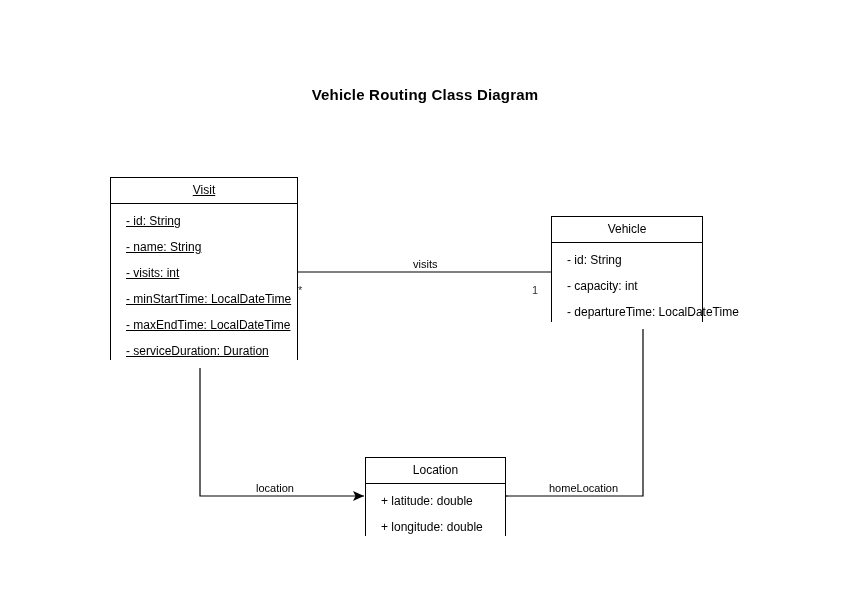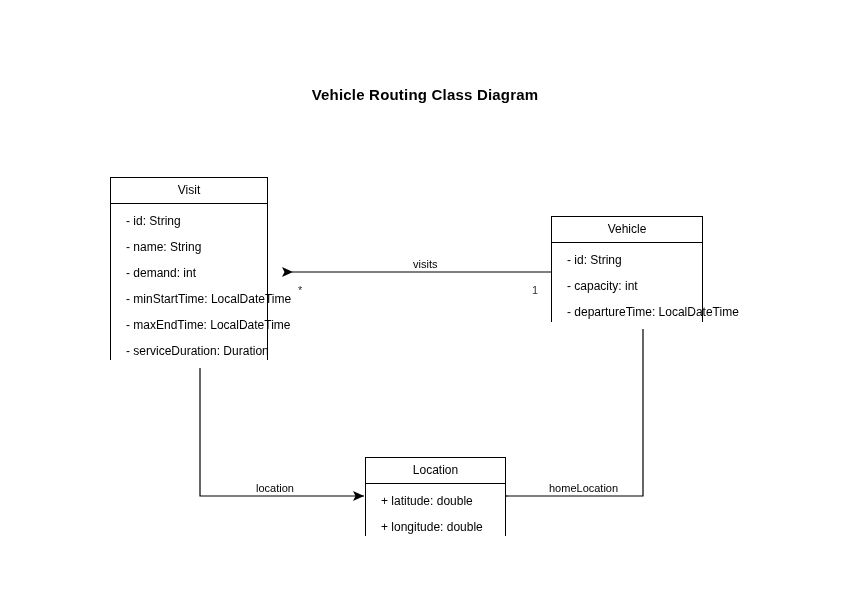--- a/index.html
+++ b/index.html
@@ -120,26 +120,26 @@
   <div class="edge-label" style="left:410px; top:258px;">visits</div>
 
   <div class="mult-label" style="left:298px; top:284px;">*</div>
 
   <div class="mult-label" style="left:532px; top:284px;">1</div>
 
   <div class="edge-label" style="left:253px; top:482px;">location</div>
 
   <div class="edge-label" style="left:546px; top:482px;">homeLocation</div>
 
-  <div class="uml-class" style="left:110px; top:177px; width:158px; height:183px;">
+  <div class="uml-class" style="left:110px; top:177px; width:188px; height:183px;text-decoration:underline;">
     <div class="uml-class-name">Visit</div>
     <div class="uml-attrs">
       <div class="uml-attr">- id: String</div>
       <div class="uml-attr">- name: String</div>
-      <div class="uml-attr">- demand: int</div>
+      <div class="uml-attr">- visits: int</div>
       <div class="uml-attr">- minStartTime: LocalDateTime</div>
       <div class="uml-attr">- maxEndTime: LocalDateTime</div>
       <div class="uml-attr">- serviceDuration: Duration</div>
     </div>
   </div>
 
   <div class="uml-class" style="left:551px; top:216px; width:152px; height:106px;">
     <div class="uml-class-name">Vehicle</div>
     <div class="uml-attrs">
       <div class="uml-attr">- id: String</div>

